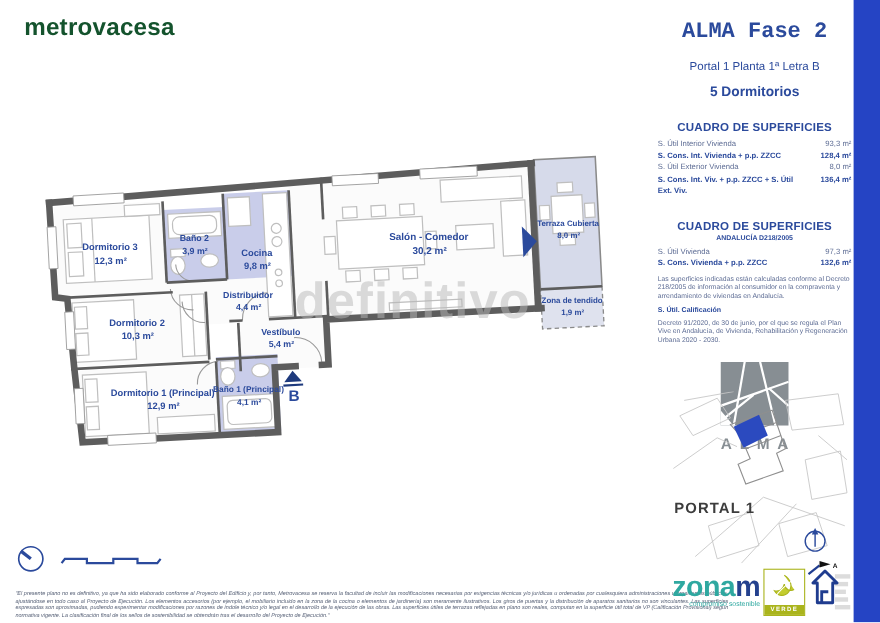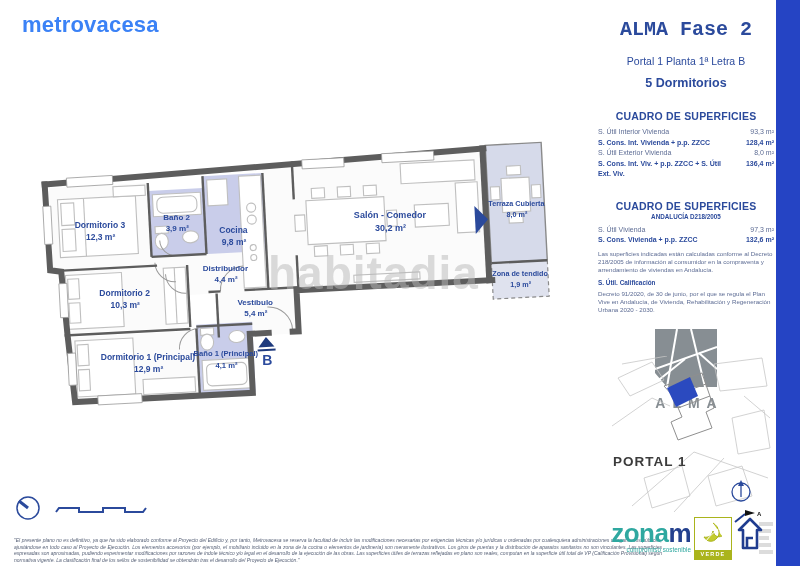--- a/index.html
+++ b/index.html
@@ -1,20 +1,20 @@
 <!DOCTYPE html>
 <html><head>
 <meta charset="utf-8">
 <style>
   html,body{margin:0;padding:0;background:#fff;}
   #page{position:relative;width:800px;height:566px;background:#ffffff;overflow:hidden;
         font-family:"Liberation Sans", sans-serif;}
   
   .brand{position:absolute;left:22px;top:12px;font-size:22px;font-weight:bold;
-         color:#3b82f6;letter-spacing:.2px;}
+         color:#14532d;letter-spacing:.2px;}
   
   .rightcol{position:absolute;left:598px;top:0;width:176px;text-align:center;color:#2b4a9c;}
   .title{margin-top:18px;font-size:20px;font-weight:bold;font-family:Liberation Mono, monospace;}
   .subtitle{margin-top:14px;font-size:10.5px;font-weight:normal;}
   .bedrooms{margin-top:9px;font-size:12.5px;font-weight:bold;}
   .cuadro{margin-top:20px;}
   .cuadro-title{font-size:10.5px;font-weight:bold;letter-spacing:.2px;}
   .cuadro-sub{font-size:6.3px;font-weight:bold;margin-top:1px;}
   .rows{margin-top:5px;text-align:left;}
   .srow{display:flex;justify-content:space-between;align-items:flex-start;
@@ -203,21 +203,21 @@
         <text x="66" y="128" transform="rotate(3 66 128)">Dormitorio 2</text>
         <text x="66" y="140" transform="rotate(3 66 140)">10,3 m²</text>
         <text x="86" y="193" transform="rotate(3 86 193)">Dormitorio 1 (Principal)</text>
         <text x="86" y="205" transform="rotate(3 86 205)">12,9 m²</text>
         <text x="164" y="193" transform="rotate(3 164 193)" font-size="7.6">Baño 1 (Principal)</text>
         <text x="164" y="205" transform="rotate(3 164 205)" font-size="7.6">4,1 m²</text>
       </g>
     </g>
   </svg>
 
-  <div class="watermark">habitadia</div>
+  <div class="watermark">definitivo</div>
 
   <div class="rightcol">
     <div class="title">ALMA Fase 2</div>
     <div class="subtitle">Portal 1 Planta 1ª Letra B</div>
     <div class="bedrooms">5 Dormitorios</div>
 
     <div class="cuadro">
       <div class="cuadro-title">CUADRO DE SUPERFICIES</div>
       <div class="rows">
         <div class="srow">

